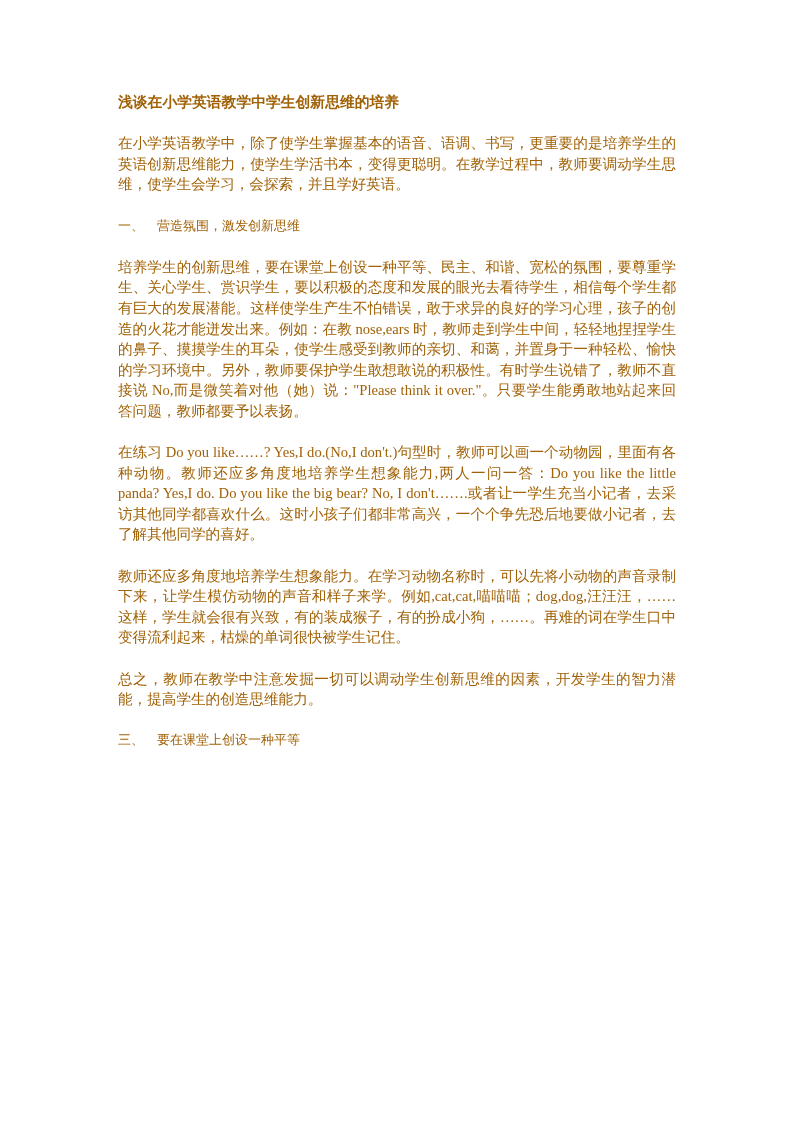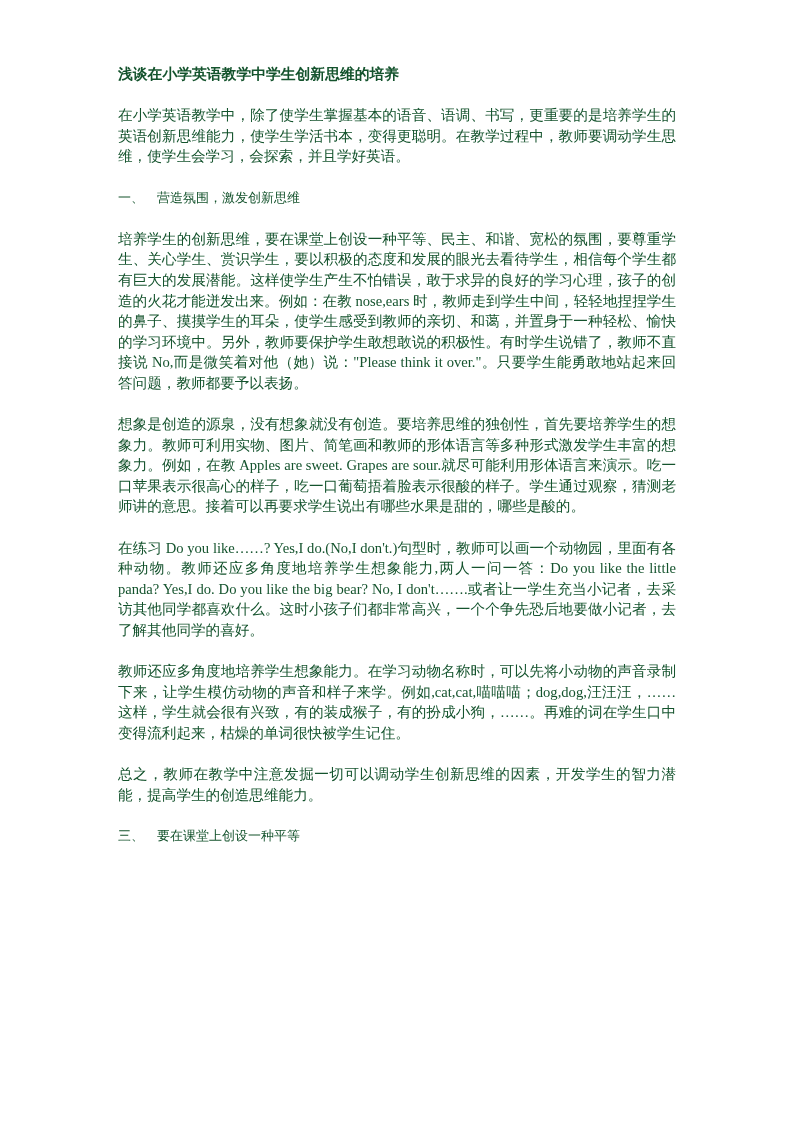--- a/index.html
+++ b/index.html
@@ -7,26 +7,26 @@
     padding: 0;
     background: #ffffff;
   }
   .page {
     position: relative;
     width: 793px;
     height: 1122px;
     margin: 0 auto;
     background: #ffffff;
     box-sizing: border-box;
-    padding: 64px 117px 0 118px;
+    padding: 92px 117px 0 118px;
     overflow: hidden;
     font-family: "Liberation Serif", "DejaVu Serif", serif;
     font-size: 14.6px;
     line-height: 20.6px;
-    color: #14532d;
+    color: #a16207;
   }
   .doc-title {
     margin: 0 0 20.6px 0;
     font-size: 14.8px;
     font-weight: bold;
     line-height: 20.6px;
   }
   .section-heading {
     margin: 0 0 20.6px 0;
     font-size: 13px;
@@ -47,21 +47,20 @@
 
   <h1 class="doc-title">浅谈在小学英语教学中学生创新思维的培养</h1>
 
   <p class="para">在小学英语教学中，除了使学生掌握基本的语音、语调、书写，更重要的是培养学生的英语创新思维能力，使学生学活书本，变得更聪明。在教学过程中，教师要调动学生思维，使学生会学习，会探索，并且学好英语。</p>
 
   <h2 class="section-heading">一、　营造氛围，激发创新思维</h2>
 
   <p class="para">培养学生的创新思维，要在课堂上创设一种平等、民主、和谐、宽松的氛围，要尊重学生、关心学生、赏识学生，要以积极的态度和发展的眼光去看待学生，相信每个学生都有巨大的发展潜能。这样使学生产生不怕错误，敢于求异的良好的学习心理，孩子的创造的火花才能迸发出来。例如：在教 nose,ears 时，教师走到学生中间，轻轻地捏捏学生的鼻子、摸摸学生的耳朵，使学生感受到教师的亲切、和蔼，并置身于一种轻松、愉快的学习环境中。另外，教师要保护学生敢想敢说的积极性。有时学生说错了，教师不直接说 No,而是微笑着对他（她）说："Please think it over."。只要学生能勇敢地站起来回答问题，教师都要予以表扬。</p>
 
 
-  <p class="para">想象是创造的源泉，没有想象就没有创造。要培养思维的独创性，首先要培养学生的想象力。教师可利用实物、图片、简笔画和教师的形体语言等多种形式激发学生丰富的想象力。例如，在教 Apples are sweet. Grapes are sour.就尽可能利用形体语言来演示。吃一口苹果表示很高心的样子，吃一口葡萄捂着脸表示很酸的样子。学生通过观察，猜测老师讲的意思。接着可以再要求学生说出有哪些水果是甜的，哪些是酸的。</p>
 
   <p class="para">在练习 Do you like……? Yes,I do.(No,I don't.)句型时，教师可以画一个动物园，里面有各种动物。教师还应多角度地培养学生想象能力,两人一问一答：Do you like the little panda? Yes,I do. Do you like the big bear? No, I don't…….或者让一学生充当小记者，去采访其他同学都喜欢什么。这时小孩子们都非常高兴，一个个争先恐后地要做小记者，去了解其他同学的喜好。</p>
 
   <p class="para">教师还应多角度地培养学生想象能力。在学习动物名称时，可以先将小动物的声音录制下来，让学生模仿动物的声音和样子来学。例如,cat,cat,喵喵喵；dog,dog,汪汪汪，……这样，学生就会很有兴致，有的装成猴子，有的扮成小狗，……。再难的词在学生口中变得流利起来，枯燥的单词很快被学生记住。</p>
 
   <p class="para">总之，教师在教学中注意发掘一切可以调动学生创新思维的因素，开发学生的智力潜能，提高学生的创造思维能力。</p>
 
   <h2 class="section-heading">三、　要在课堂上创设一种平等</h2>
 
 

